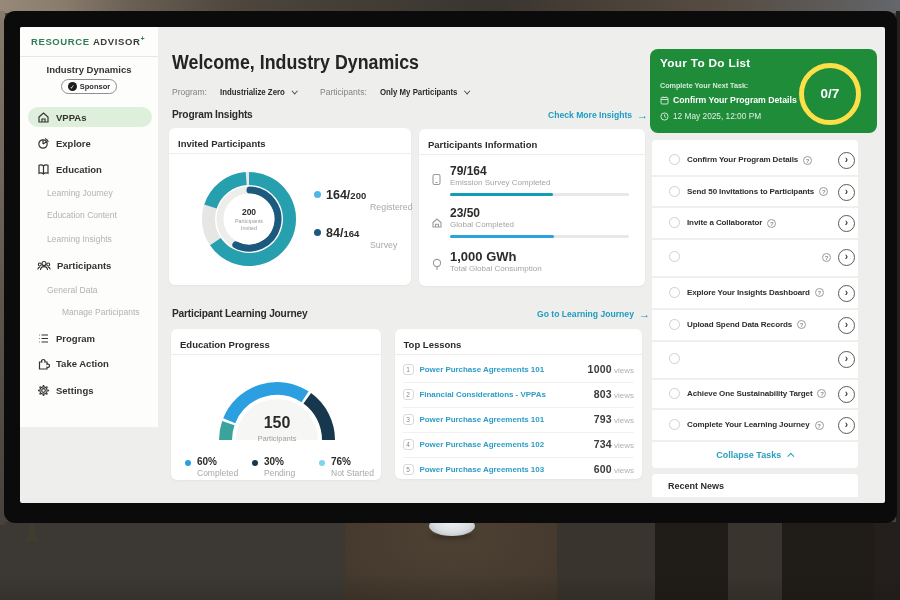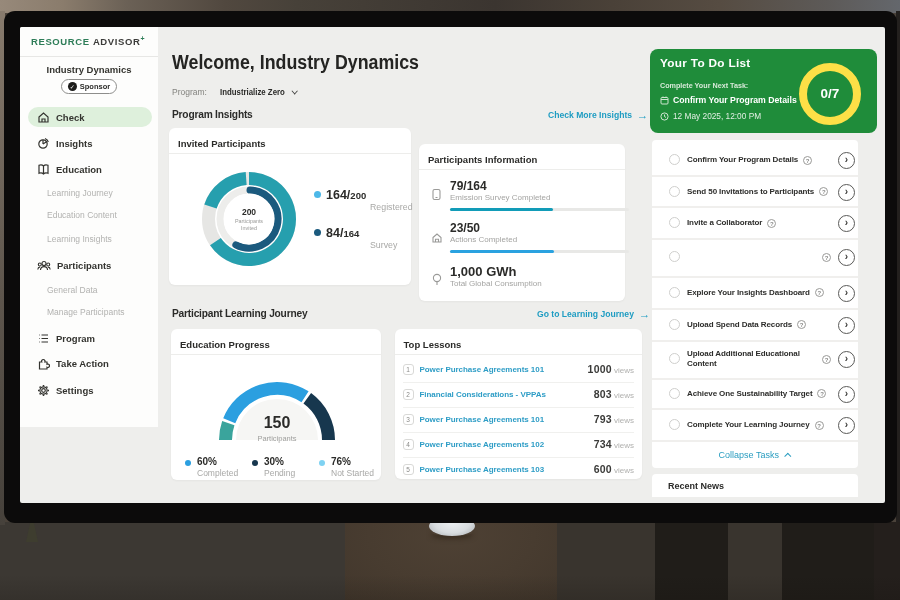--- a/index.html
+++ b/index.html
@@ -84,34 +84,34 @@
   .lviews b { font-size:10.5px; color:#3a3a38; letter-spacing:.2px; }
   .lsep { position:absolute; left:8px; width:231.5px; height:1px; background:#f0f0ee; }
 
   
   #greencard { left:630px; top:22px; width:227px; height:84px; background:#1f8c3a; border-radius:8px; color:#fff;padding-left:20px; }
   #greencard .t1 { position:absolute; left:10px; top:7px; font-size:11.8px; font-weight:bold; letter-spacing:.3px; }
   #greencard .t2 { position:absolute; left:10px; top:32px; font-size:7.2px; font-weight:bold; color:#d7e9d8; }
   #greencard .t3 { position:absolute; left:10px; top:46px; font-size:8.7px; font-weight:bold; display:flex; gap:4px; align-items:center;}
   #greencard .t4 { position:absolute; left:10px; top:62px; font-size:8.3px; color:#e2efe3; display:flex; gap:4px; align-items:center;}
   #badge { position:absolute; left:149px; top:13.5px; width:62px; height:62px; border-radius:50%;
-    border:8px solid #fde047; display:flex; align-items:center; justify-content:center; }
+    border:5px solid #fde047; display:flex; align-items:center; justify-content:center; }
   #badge span { font-size:13.5px; font-weight:bold; }
 
   #tasks { left:632px; top:113px; width:206px; height:328px; background:#fff; border-radius:4px; }
   .tgap { position:absolute; left:0; width:206px; height:2px; background:#f0efed; }
   .tcheck { position:absolute; left:17px; width:11px; height:11px; border-radius:50%; border:1.5px solid #cfcfcd; }
   .trowtx { position:absolute; left:35px; width:148px; font-size:8px; letter-spacing:-.1px; font-weight:bold; color:#2d2d2b; line-height:10.5px;
     display:flex; align-items:center; gap:5px; white-space:nowrap; }
   .trowtx .thelp { position:static; flex:0 0 auto; }
   .thelp { position:absolute; width:9px; height:9px; border-radius:50%; border:1px solid #9a9a98; color:#8a8a88;
     font-size:6px; text-align:center; line-height:8px; }
   .tgo { position:absolute; left:186px; width:17px; height:17px; border-radius:50%; border:1.3px solid #5a5a58;
     color:#3a3a38; font-size:10px; text-align:center; line-height:14px; font-weight:bold; }
-  #collapse { position:absolute; left:0; top:310px; width:206px; text-align:center; font-size:9px; font-weight:normal; color:#2a9dc0; }
+  #collapse { position:absolute; left:0; top:310px; width:206px; text-align:center; font-size:9px; font-weight:bold; color:#2a9dc0; }
   #recent { left:632px; top:447px; width:206px; height:23px; background:#fff; border-radius:4px 4px 0 0; }
   #recent div { position:absolute; left:16px; top:7px; font-size:9px; font-weight:bold; color:#2b2b29; }
 </style>
 </head>
 <body>
   <div class="abs" id="bgtop"></div>
   <div class="abs" id="bgbottom"></div>
   <div class="abs" id="bgbot-mid"></div>
   <div class="abs" id="bgbot-right"></div>
   <div class="abs panel" style="left:655px;width:73px;"></div>
@@ -134,28 +134,28 @@
       <div class="abs" id="orgname">Industry Dynamics</div>
       <div class="abs" id="sponsor">
         <span class="dot">✓</span>
         <span class="txt">Sponsor</span>
       </div>
       <div class="abs" id="homepill"></div>
       <div class="abs mi" style="top:83px;">
         <svg width="13" height="13" viewBox="0 0 13 13" fill="none" stroke="#33332f" stroke-width="1.2">
           <path d="M2 6 L6.5 2 L11 6 V11 H2 Z M5 11 V8 H8 V11"></path>
         </svg>
-        <span>Check</span>
+        <span>VPPAs</span>
       </div>
       <div class="abs mi" style="top:109px;">
         <svg width="13" height="13" viewBox="0 0 13 13" fill="none" stroke="#33332f" stroke-width="1.2">
           <circle cx="6" cy="7" r="4.2"></circle>
           <path d="M6 7 V2.8 M6 7 L9.5 4.8 M8 1.5 A 5 5 0 0 1 11.3 5"></path>
         </svg>
-        <span>Insights</span>
+        <span>Explore</span>
       </div>
       <div class="abs mi" style="top:135px;">
         <svg width="13" height="13" viewBox="0 0 13 13" fill="none" stroke="#33332f" stroke-width="1.2">
           <path d="M6.5 3 C5.5 2 3.5 1.8 2 2.3 V10.3 C3.5 9.8 5.5 10 6.5 11 C7.5 10 9.5 9.8 11 10.3 V2.3 C9.5 1.8 7.5 2 6.5 3 V11"></path>
         </svg>
         <span>Education</span>
       </div>
       <div class="abs msub" style="top:161px;">Learning Journey</div>
       <div class="abs msub" style="top:183px;">Education Content</div>
       <div class="abs msub" style="top:207px;">Learning Insights</div>
@@ -163,21 +163,21 @@
         <svg width="14" height="13" viewBox="0 0 14 13" fill="none" stroke="#33332f" stroke-width="1.1">
           <circle cx="7" cy="4.5" r="2"></circle>
           <path d="M3.5 11 C3.5 8.8 5 7.6 7 7.6 C9 7.6 10.5 8.8 10.5 11"></path>
           <circle cx="2.8" cy="5.5" r="1.5"></circle>
           <circle cx="11.2" cy="5.5" r="1.5"></circle>
           <path d="M.8 10.5 C.9 9 1.7 8.2 2.9 8.1 M13.2 10.5 C13.1 9 12.3 8.2 11.1 8.1"></path>
         </svg>
         <span>Participants</span>
       </div>
       <div class="abs msub" style="top:258px;">General Data</div>
-      <div class="abs msub" style="top:280px;">Manage Participants</div>
+      <div class="abs msub" style="top:280px;margin-left:15px;">Manage Participants</div>
       <div class="abs mi" style="top:304px;">
         <svg width="13" height="13" viewBox="0 0 13 13" fill="none" stroke="#33332f" stroke-width="1.2">
           <path d="M4.5 3 H11 M4.5 6.5 H11 M4.5 10 H11 M2 3 H2.6 M2 6.5 H2.6 M2 10 H2.6"></path>
         </svg>
         <span>Program</span>
       </div>
       <div class="abs mi" style="top:329px;">
         <svg width="13" height="13" viewBox="0 0 13 13" fill="none" stroke="#33332f" stroke-width="1.2">
           <path d="M2.5 5 H4.8 A1.7 1.7 0 1 1 7.8 5 H10 V7.3 A1.7 1.7 0 1 1 10 10.3 V12 H2.5 Z"></path>
         </svg>
@@ -191,20 +191,22 @@
             <path d="M6.5 1 V2.4 M6.5 10.6 V12 M1 6.5 H2.4 M10.6 6.5 H12 M2.6 2.6 L3.6 3.6 M9.4 9.4 L10.4 10.4 M10.4 2.6 L9.4 3.6 M3.6 9.4 L2.6 10.4"></path>
           </g>
         </svg>
         <span>Settings</span>
       </div>
     </div>
 
     <h1 class="abs welcome">Welcome, Industry Dynamics</h1>
     <div class="abs selrow" style="left:152px; top:54px;">
       <span class="lbl">Program:</span>&nbsp;&nbsp;&nbsp;<span class="selval">Industrialize Zero&nbsp;&nbsp; <span class="chev"></span></span></div>
+    <div class="abs selrow" style="left:300px; top:54px;">
+      <span class="lbl">Participants:</span>&nbsp;&nbsp;&nbsp;<span class="selval">Only My Participants&nbsp;&nbsp; <span class="chev"></span></span></div>
     <div class="abs sect" style="left:152px; top:82px;">Program Insights</div>
     <div class="abs tlink" style="left:528px; top:83px;">Check More Insights&nbsp; <span style="font-size:11.5px; line-height:8px; vertical-align:-0.5px;">→</span></div>
 
     <div class="abs card" style="left:149px; top:101px; width:242px; height:157px;">
       <div class="chead">Invited Participants</div>
       <div class="cdivider"></div>
       <svg class="abs" style="left:30px; top:41px;" width="100" height="100" viewBox="0 0 100 100" fill="none">
         <circle cx="50" cy="50" r="40.5" stroke="#e6e6e4" stroke-width="13"></circle>
         <path d="M50 9.5 A40.5 40.5 0 1 1 16.42 72.64" stroke="#269fae" stroke-width="13"></path>
         <path d="M11.48 37.48 A40.5 40.5 0 0 1 47.17 9.6" stroke="#269fae" stroke-width="13"></path>
@@ -216,38 +218,38 @@
         <text x="50" y="60.5" font-size="5.4" fill="#9a9a98" text-anchor="middle">Invited</text>
       </svg>
       <div class="abs" style="left:145px; top:63px; width:7px; height:7px; border-radius:50%; background:#4db8e8;"></div>
       <div class="abs leg-num" style="left:157px; top:60px;text-align:right;">164/<small>200</small></div>
       <div class="abs leg-lab" style="left:157px; top:74px;">Registered</div>
       <div class="abs" style="left:145px; top:101px; width:7px; height:7px; border-radius:50%; background:#1b5a7e;"></div>
       <div class="abs leg-num" style="left:157px; top:98px;">84/<small>164</small></div>
       <div class="abs leg-lab" style="left:157px; top:112px;">Survey</div>
     </div>
 
-    <div class="abs card" style="left:399px; top:117px; width:206px; height:157px;padding-left:36px;">
+    <div class="abs card" style="left:399px; top:102px; width:226px; height:157px;padding-left:36px;">
       <div class="chead">Participants Information</div>
       <div class="cdivider"></div>
       <svg class="abs" style="left:12px; top:44px;" width="11" height="13" viewBox="0 0 11 13" fill="none" stroke="#9a9a98" stroke-width="1.1">
         <rect x="2" y="1.5" width="7" height="10" rx="1.6"></rect>
         <path d="M4.5 9.5 H6.5"></path>
       </svg>
       <div class="abs inum" style="left:31px; top:35px;">79/164</div>
       <div class="abs ilab" style="left:31px; top:49px;">Emission Survey Completed</div>
       <div class="abs bar" style="left:31px; top:64px;">
         <div style="width:103px; background:#129cb8;"></div>
       </div>
       <svg class="abs" style="left:12px; top:88px;" width="12" height="12" viewBox="0 0 12 12" fill="none" stroke="#9a9a98" stroke-width="1.1">
         <path d="M2 5.5 L6 2 L10 5.5 V10 H2 Z"></path>
         <path d="M4.5 10 V7.2 H7.5 V10"></path>
       </svg>
       <div class="abs inum" style="left:31px; top:77px;">23/50</div>
-      <div class="abs ilab" style="left:31px; top:91px;">Actions Completed</div>
+      <div class="abs ilab" style="left:31px; top:91px;">Global Completed</div>
       <div class="abs bar" style="left:31px; top:106px;">
         <div style="width:104px; background:#2aa2e0;"></div>
       </div>
       <svg class="abs" style="left:13px; top:129px;" width="10" height="14" viewBox="0 0 10 14" fill="none" stroke="#9a9a98" stroke-width="1.1">
         <circle cx="5" cy="5" r="3.6"></circle>
         <path d="M5 8.6 V12"></path>
       </svg>
       <div class="abs inum" style="left:31px; top:120px; font-size:13px;">1,000 GWh</div>
       <div class="abs ilab" style="left:31px; top:135px;">Total Global Consumption</div>
     </div>
@@ -365,24 +367,20 @@
       <div class="tgo" style="top:144.5px;">›</div>
       <div class="tgap" style="top:168px;"></div>
       <div class="tcheck" style="top:178.5px;"></div>
       <div class="trowtx" style="top:179.5px;">
         <span>Upload Spend Data Records</span>
         <span class="thelp">?</span>
       </div>
       <div class="tgo" style="top:176.5px;">›</div>
       <div class="tgap" style="top:200px;"></div>
       <div class="tcheck" style="top:213px;"></div>
-      <div class="trowtx" style="top:208.5px;">
-        <span>Upload Additional Educational<br>Content</span>
-        <span class="thelp" style="position:absolute;left:135px;top:6px;">?</span>
-      </div>
       <div class="tgo" style="top:211px;">›</div>
       <div class="tgap" style="top:238px;"></div>
       <div class="tcheck" style="top:247.5px;"></div>
       <div class="trowtx" style="top:248.5px;">
         <span>Achieve One Sustainability Target</span>
         <span class="thelp">?</span>
       </div>
       <div class="tgo" style="top:245.5px;">›</div>
       <div class="tgap" style="top:268px;"></div>
       <div class="tcheck" style="top:279px;"></div>

